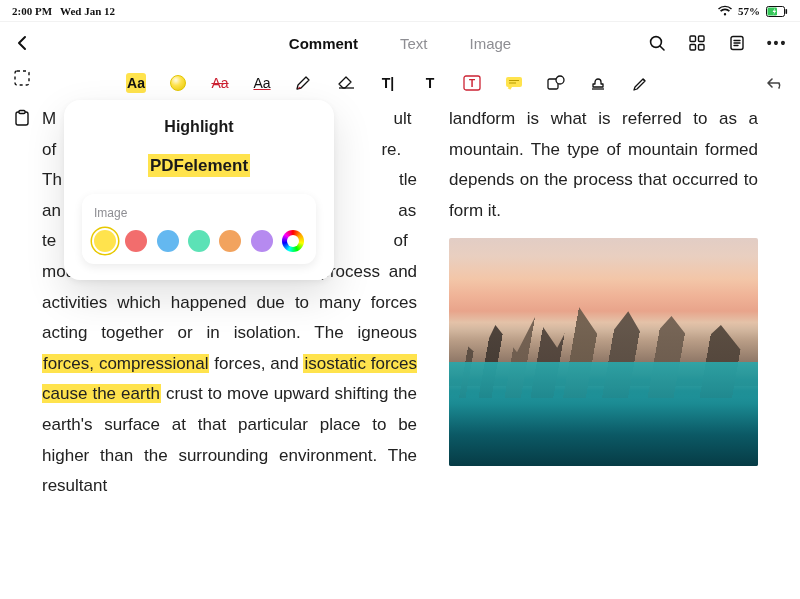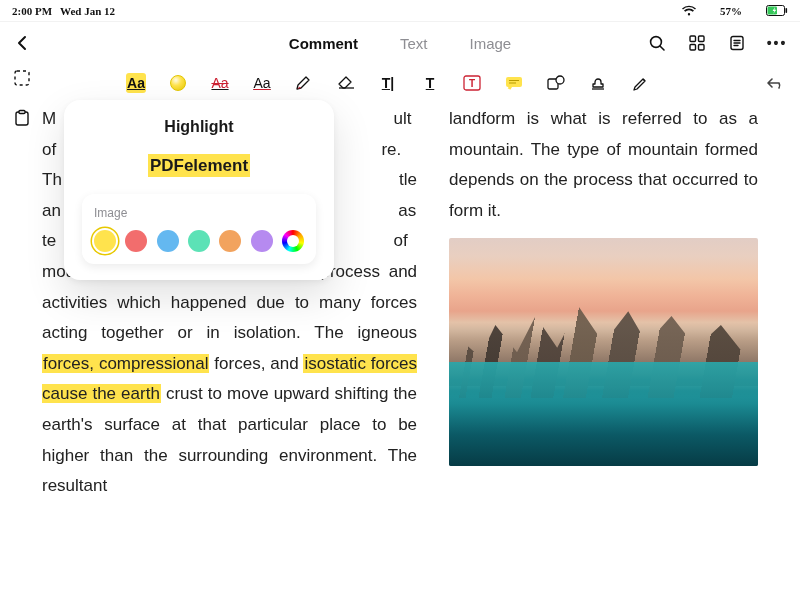--- a/index.html
+++ b/index.html
@@ -30,21 +30,21 @@
     align-items: center;
     justify-content: space-between;
     padding: 0 12px;
     font-size: 11px;
     font-weight: 600;
     color: #111;
     border-bottom: 1px solid #f2f2f2;
     font-family: Liberation Serif, serif;
   }
   .status-left { display:flex; gap:8px; align-items:center; }
-  .status-right { display:flex; gap:24px; align-items:flex-start; }
+  .status-right { display:flex; gap:6px; align-items:flex-end; }
   .wifi-icon svg, .battery-icon svg { display:block; }
 
   
   .nav {
     height: 42px;
     display:flex;
     align-items:center;
     padding: 0 12px;
     position: relative;
   }
@@ -63,21 +63,20 @@
   .icon-btn { width:22px; height:22px; display:flex; align-items:center; justify-content:center; cursor:pointer; color:#222; }
   .dots { letter-spacing:2px; font-weight:700; }
 
   
   .toolbar-wrap { display:flex; align-items:center; height:var(--toolbar-h); padding:0 12px; }
   .toolbar {
     flex:1;
     display:flex; align-items:center; justify-content:center;
     gap:22px;
     position:relative;
-    text-decoration:underline;
   }
   .tool { width:20px; height:20px; display:flex; align-items:center; justify-content:center; cursor:pointer; font-size:14px; color:#111; position:relative;}
   .tool.active-hl { background: var(--highlight); padding:2px 4px; border-radius:3px; font-weight:700;}
   .tool.color-swatch::after{
     content:""; display:block; width:14px; height:14px; border-radius:50%;
     background: radial-gradient(circle at 35% 30%, #fff8d0 6%, var(--highlight) 40%, #e7c800 100%);
     border:1px solid #e3c600;
   }
   .tool svg { display:block; }
 

